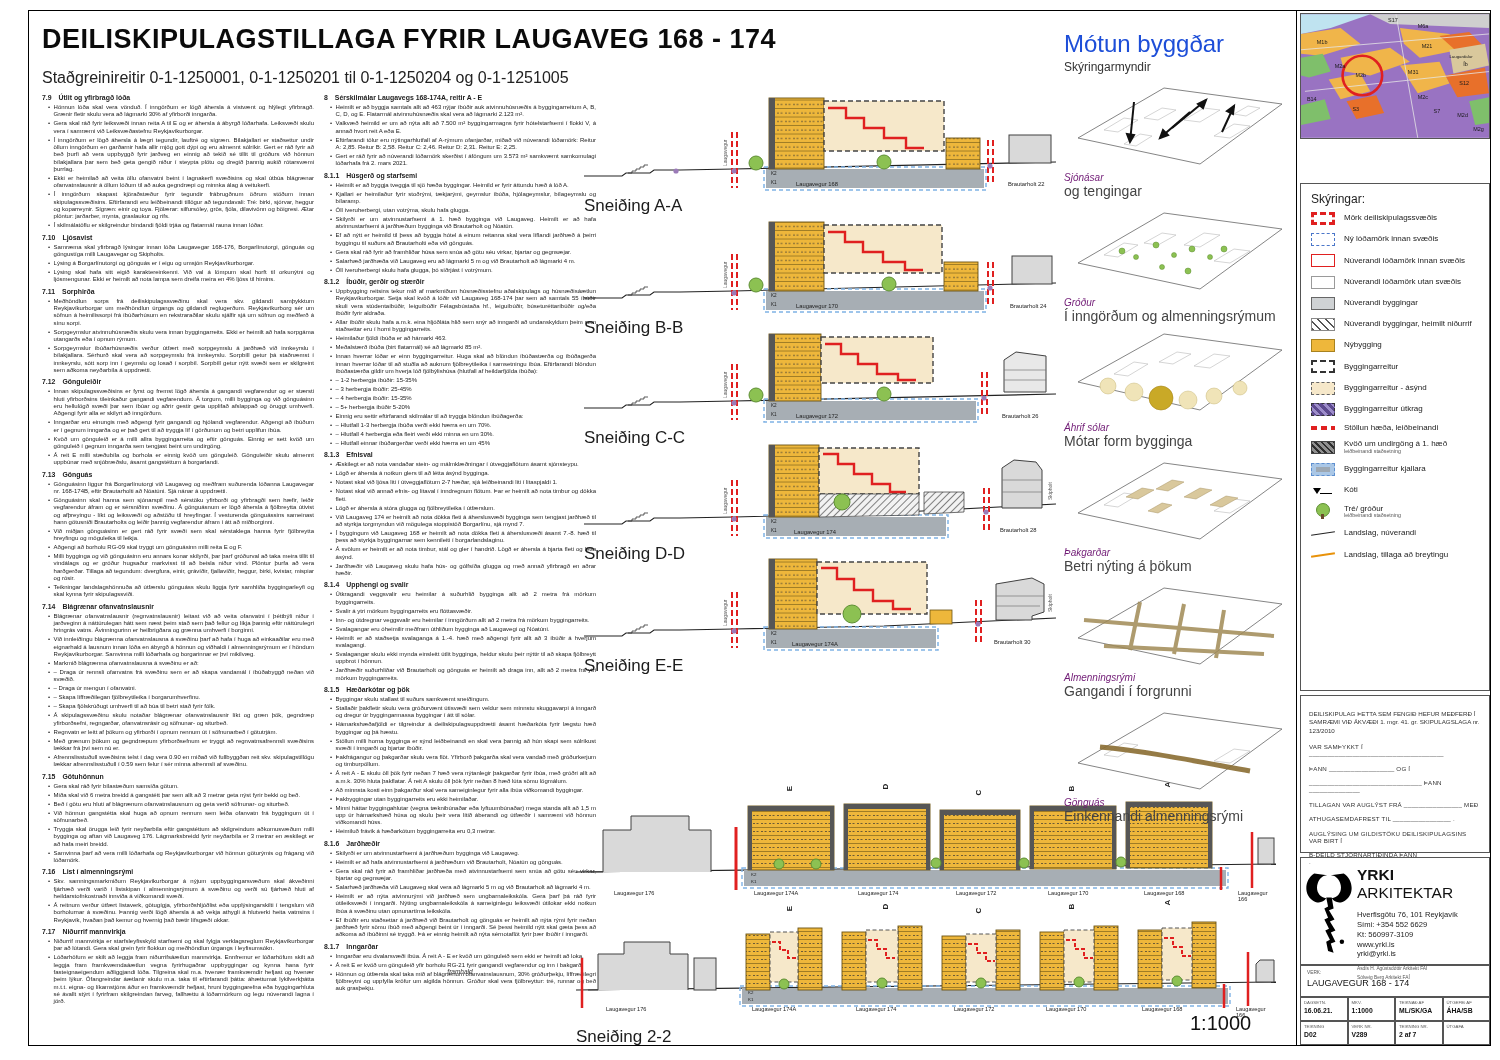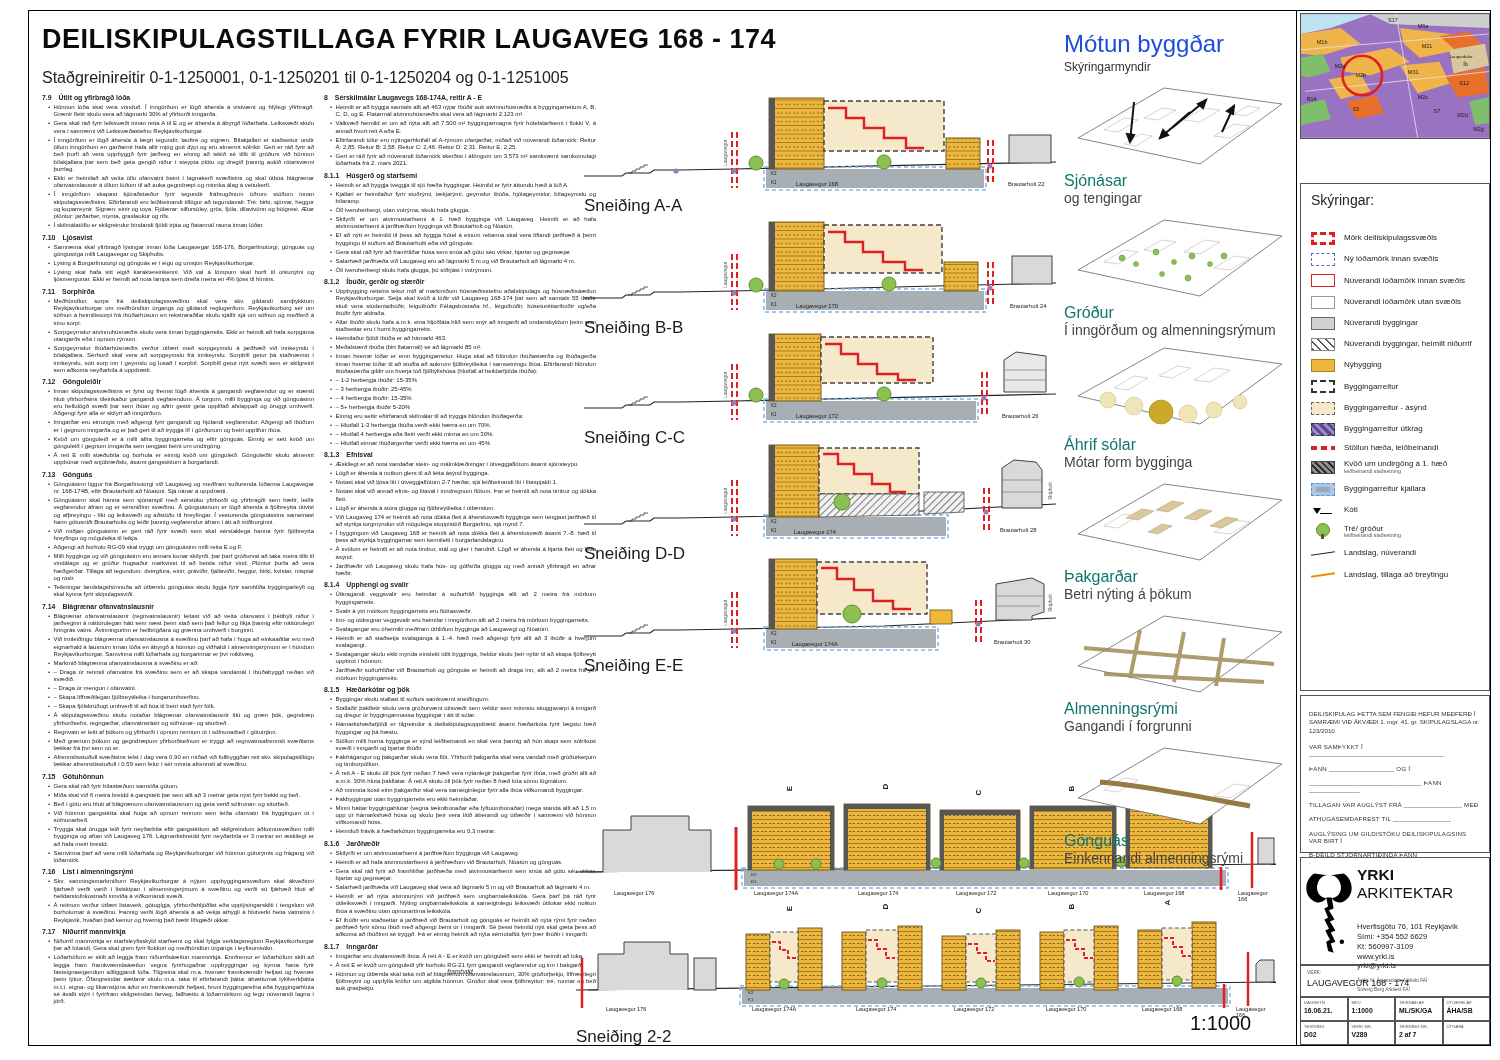--- a/index.html
+++ b/index.html
@@ -31,29 +31,29 @@
   .sndlong .lbl{font-size:17px;color:#1c1c1c;margin-top:2px;}
   .blkletter{position:absolute;font-size:8px;transform:rotate(-90deg);color:#222;font-weight:bold;}
   .stlbl{position:absolute;font-size:5.6px;color:#222;}
   .scaletxt{position:absolute;left:1190px;top:1012px;font-size:20px;color:#111;}
 
   
   .motun{position:absolute;left:1064px;top:30px;width:226px;}
   .motun .mt{font-size:24px;color:#1d4ed8;}
   .motun .ms{font-size:12px;color:#333;margin-top:2px;}
   .tile{margin-top:6px;}
-  .tile .tcap{font-size:16px;color:#0f766e;margin-top:2px;}
+  .tile .tcap{font-size:10px;color:#701a75;margin-top:2px;font-style:italic;}
   .tile .tsub{font-size:14px;color:#444;}
 
   
   .mapbox{position:absolute;left:1300px;top:13px;width:190px;height:126px;border:1px solid #555;box-sizing:border-box;overflow:hidden;}
   .mapcap{position:absolute;left:1300px;top:139px;width:190px;height:34px;border:1px solid #555;box-sizing:border-box;
           font-size:7.5px;color:#333;padding:5px 6px;}
   .legendbox{position:absolute;left:1300px;top:183px;width:190px;height:508px;border:1px solid #555;box-sizing:border-box;padding:8px 10px;}
-  .legendbox .lt{font-size:14px;color:#222;margin-bottom:24px;}
+  .legendbox .lt{font-size:12px;color:#222;margin-bottom:6px;}
   .litem{display:flex;align-items:center;gap:9px;margin:0 0 8.2px;}
   .sw{flex:0 0 auto;width:24px;height:13px;box-sizing:border-box;position:relative;}
   .litem .ltx{font-size:8px;color:#222;line-height:1.05;}
   .litem .lnote{display:block;font-size:5.3px;color:#555;}
   .litem .lnote:empty{display:none;}
   .sw-boundary-red{border:3px dashed #e02020;}
   .sw-newlot{border:1.5px dashed #4a76c9;}
   .sw-curlot-in{border:1.2px solid #e02020;}
   .sw-curlot-out{border:1.2px solid #9a9a9a;}
   .sw-existing{background:#cfd2d4;border:1px solid #666;}
@@ -78,21 +78,21 @@
   .sw-landnew::before{content:'';position:absolute;left:0;top:6px;width:24px;border-top:2.6px solid #e8920a;transform:rotate(-8deg);}
 
   .approval{position:absolute;left:1300px;top:695px;width:190px;height:158px;border:1px solid #555;box-sizing:border-box;
             padding:14px 8px 0;font-size:6.2px;color:#333;}
   .approval .ah{line-height:1.35;margin-bottom:8px;}
   .approval .aline{margin-bottom:7.5px;letter-spacing:.2px;}
 
   .firm{position:absolute;left:1300px;top:857px;width:190px;height:108px;border:1px solid #555;box-sizing:border-box;padding:8px 6px 0 4px;display:flex;gap:4px;}
   .firm .fname{font-size:15.5px;color:#111;}
   .firm .fname b{font-weight:bold;}
-  .firm .fdet{font-size:7.6px;color:#222;line-height:1.3;margin-top:20px;}
+  .firm .fdet{font-size:7.6px;color:#222;line-height:1.3;margin-top:8px;}
   .firm .farch{font-size:4.8px;color:#555;margin-top:5px;line-height:1.9;}
   .verkrow{position:absolute;left:1300px;top:965px;width:190px;height:32px;border:1px solid #555;box-sizing:border-box;padding:4px 6px;}
   .verkrow .vl{font-size:4.8px;color:#555;}
   .verkrow .vv{font-size:9px;color:#111;margin-top:3px;}
   .tblock{position:absolute;left:1300px;top:997px;width:190px;height:48px;display:flex;flex-wrap:wrap;}
   .tcell{width:47.5px;height:24px;border:0.5px solid #555;box-sizing:border-box;padding:1.5px 3px;overflow:hidden;}
   .tcell .cl{font-size:4.3px;color:#555;}
   .tcell .cv{font-size:6.8px;font-weight:bold;color:#111;margin-top:2px;}
 </style>
 </head>

